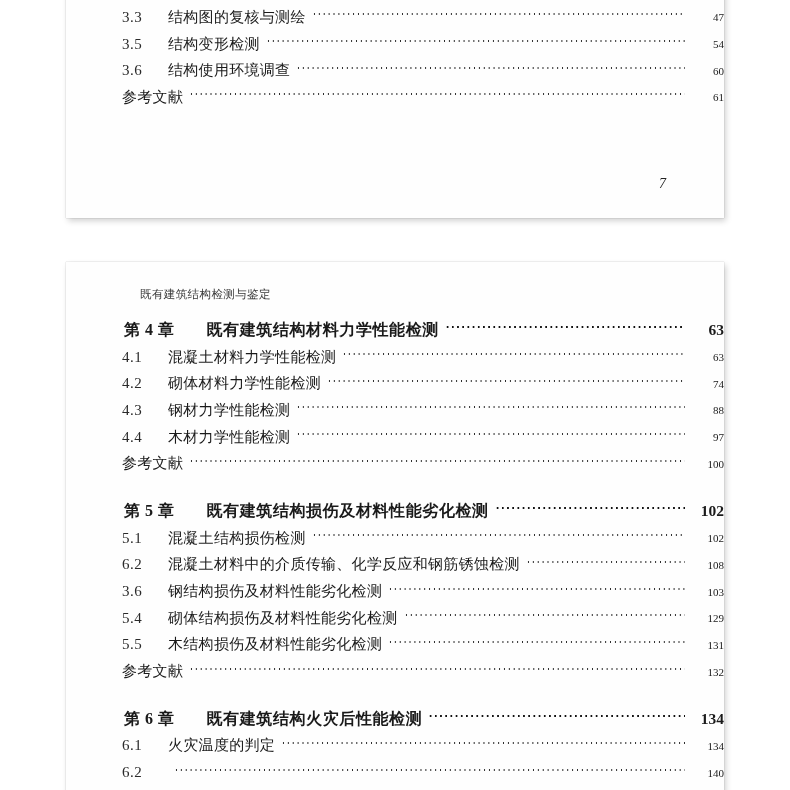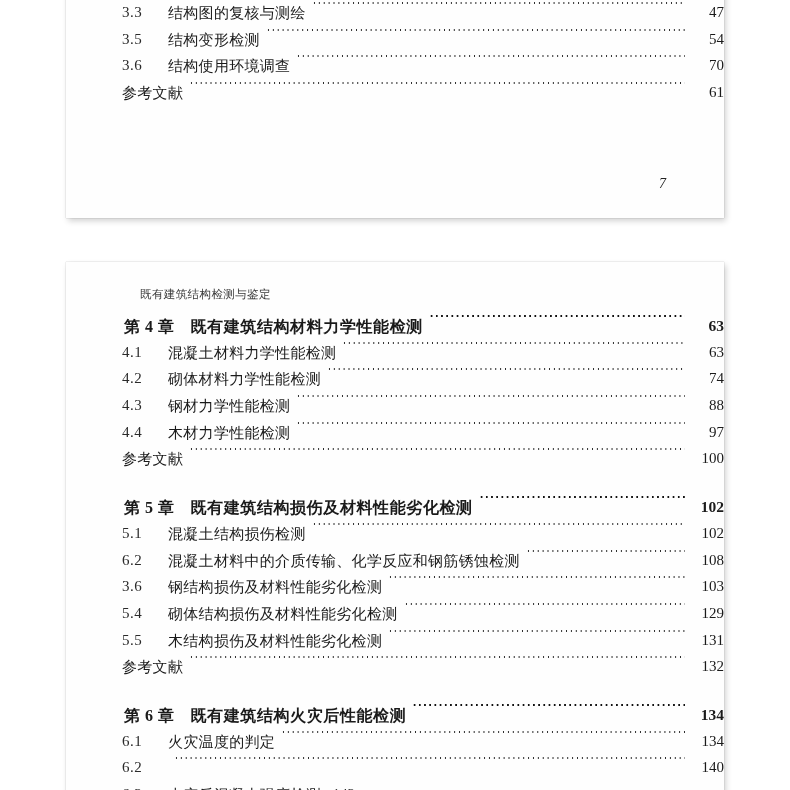--- a/index.html
+++ b/index.html
@@ -51,35 +51,35 @@
 
   
   .toc {
     position: absolute;
     left: 0;
     right: 0;
   }
 
   .row {
     display: flex;
-    align-items: flex-start;
+    align-items: center;
     height: 26.7px;
     color: #1a1a1a;
     white-space: nowrap;
   }
 
   
   .row.chapter {
     font-weight: bold;
     font-size: 16px;
     padding-left: 58px;
   }
   .row.chapter .num {
     min-width: 0;
-    padding-right: 16px;
+    padding-right: 32px;
     letter-spacing: 0.5px;
   }
 
   
   .row.section {
     font-size: 15px;
     padding-left: 56px;
   }
   .row.section .num {
     display: inline-block;
@@ -112,21 +112,21 @@
     background-position: 0 50%;
   }
   .row.chapter .leader {
     background-image: radial-gradient(circle, #111 1.0px, transparent 1.2px);
     background-size: 5.2px 4px;
   }
 
   .pg {
     width: 34px;
     text-align: right;
-    font-size: 15px;
+    font-size: 11px;
     color: #1a1a1a;
     font-variant-numeric: tabular-nums;
   }
   .row.chapter .pg {
     font-size: 15.5px;
     font-weight: bold;
   }
 
   
   .gap { height: 21px; }
@@ -157,21 +157,21 @@
           <div class="row section">
             <span class="num">3.5</span>
             <span class="label">结构变形检测</span>
             <span class="leader"></span>
             <span class="pg">54</span>
           </div>
           <div class="row section">
             <span class="num">3.6</span>
             <span class="label">结构使用环境调查</span>
             <span class="leader"></span>
-            <span class="pg">70</span>
+            <span class="pg">60</span>
           </div>
           <div class="row refs">
             <span class="label">参考文献</span>
             <span class="leader"></span>
             <span class="pg">61</span>
           </div>
         </div>
       <div class="folio" style="top:246px;">7</div>
     </div>
   </div>

